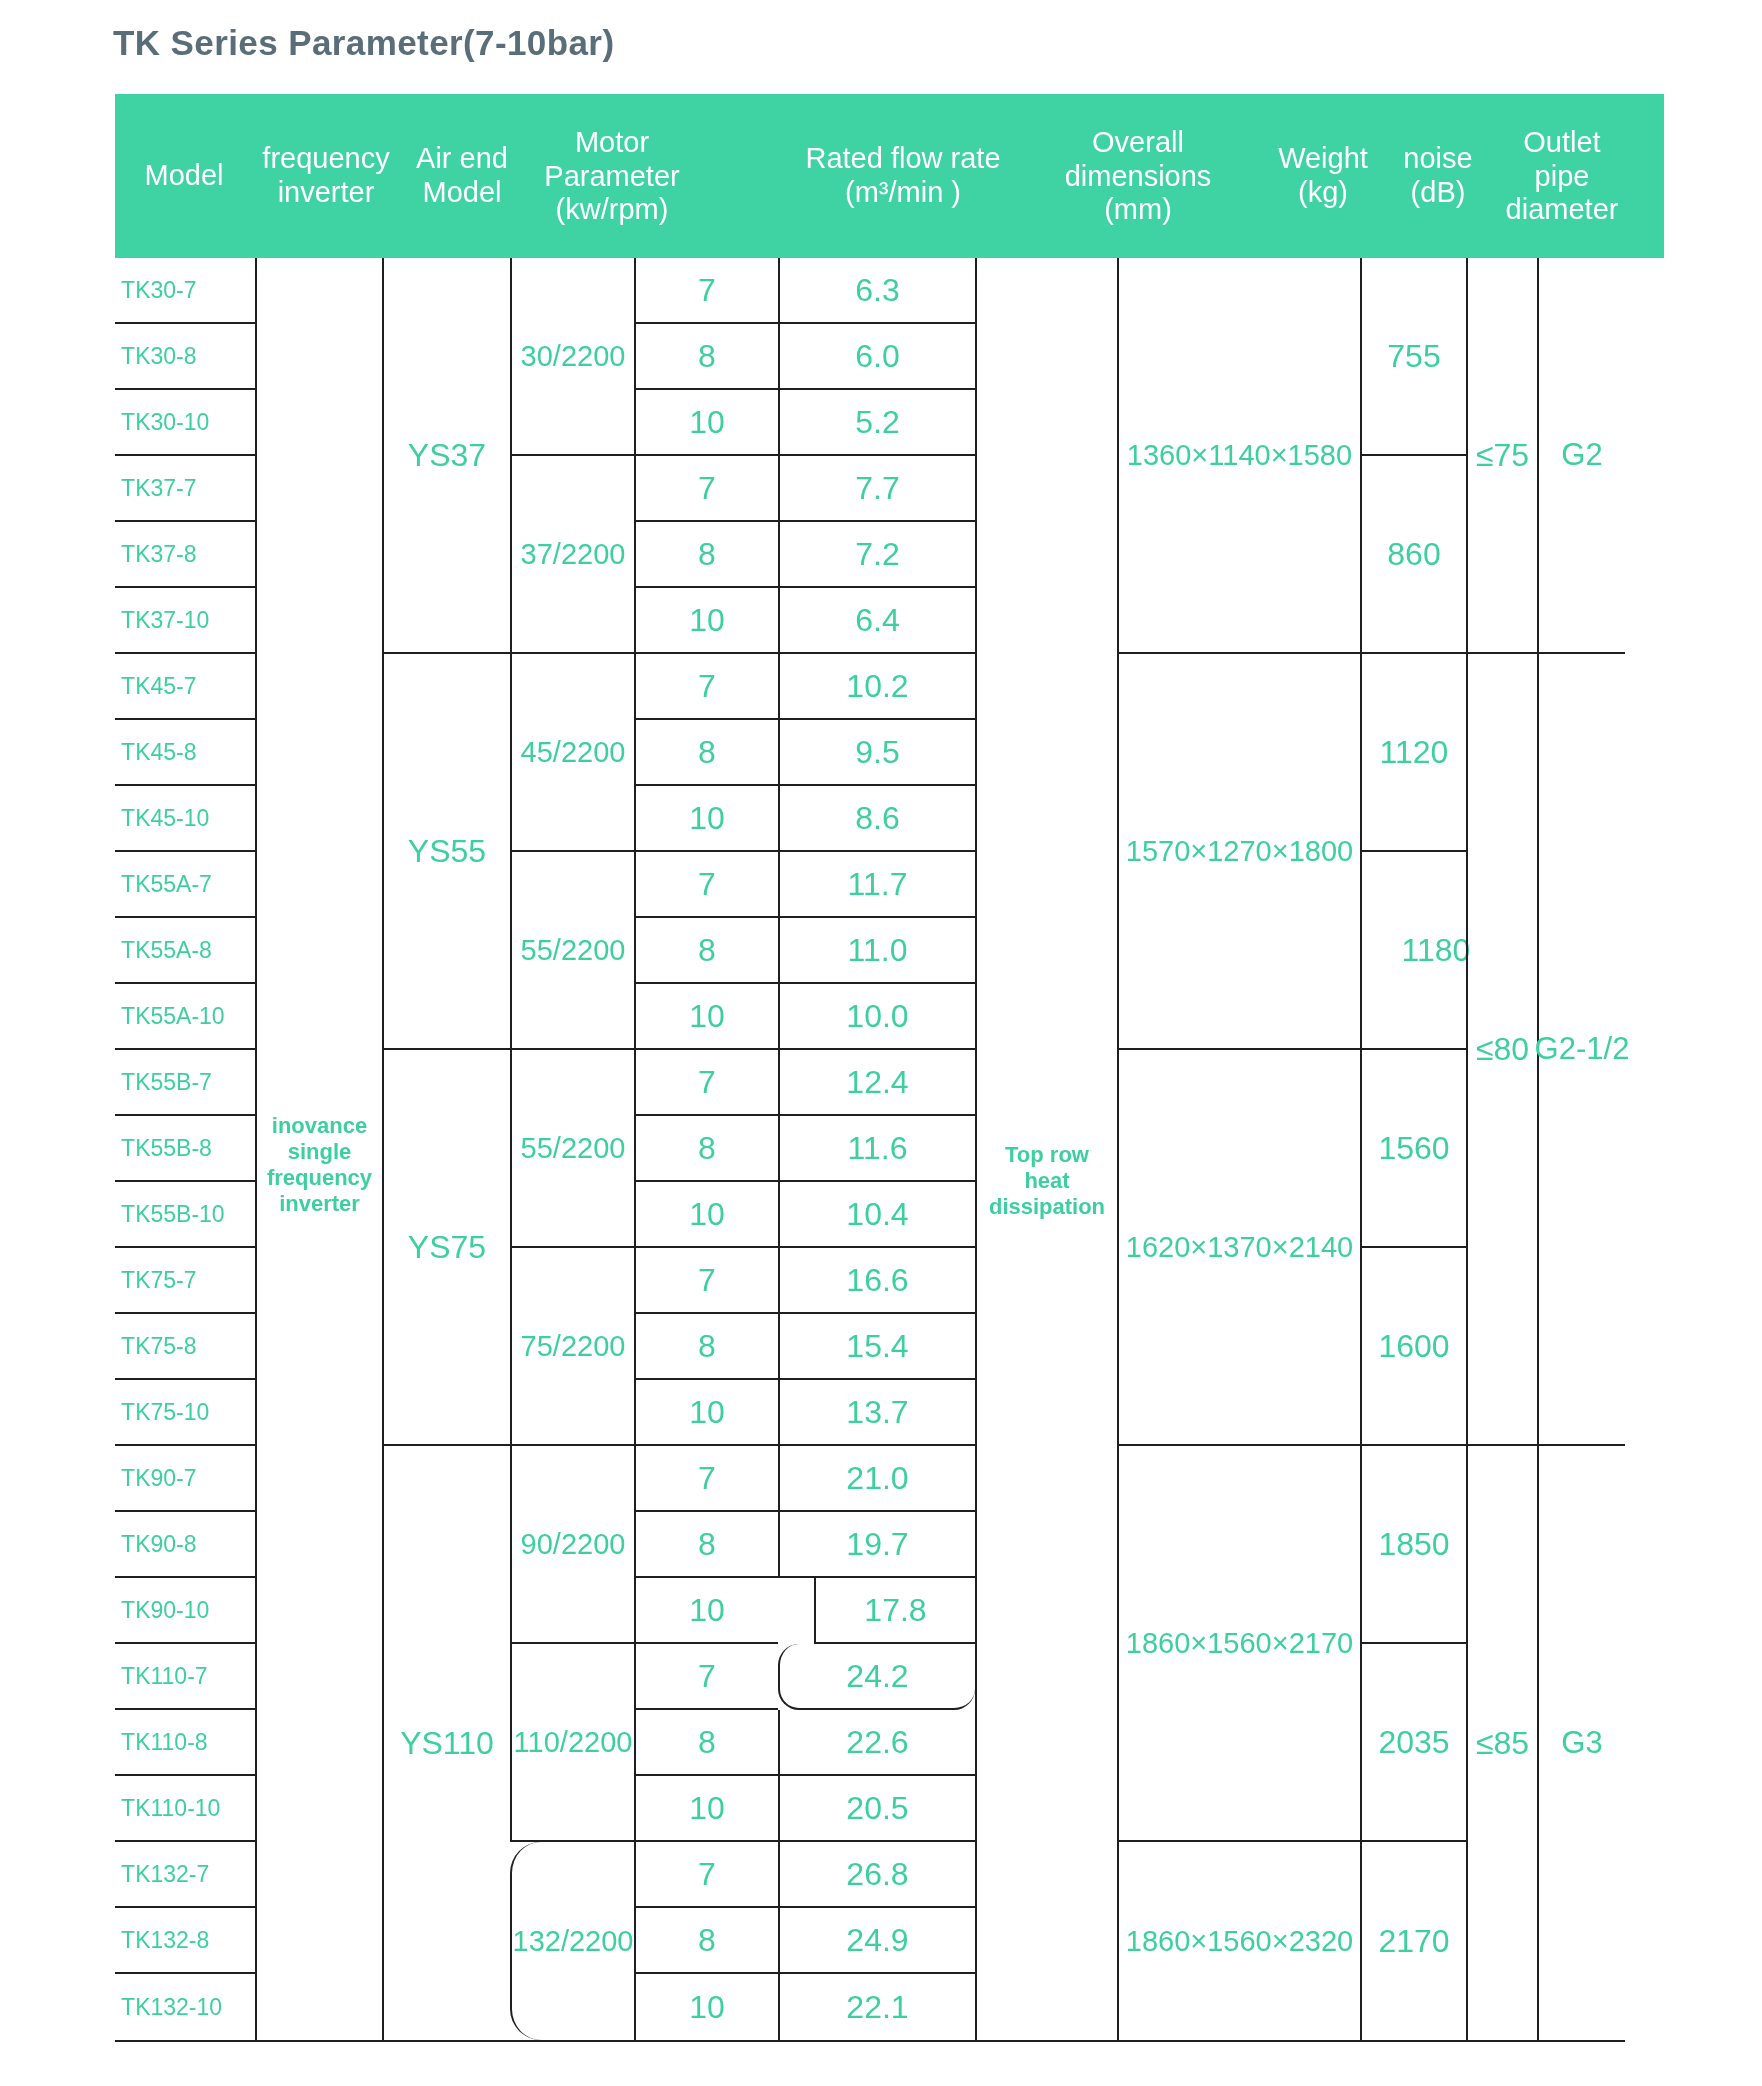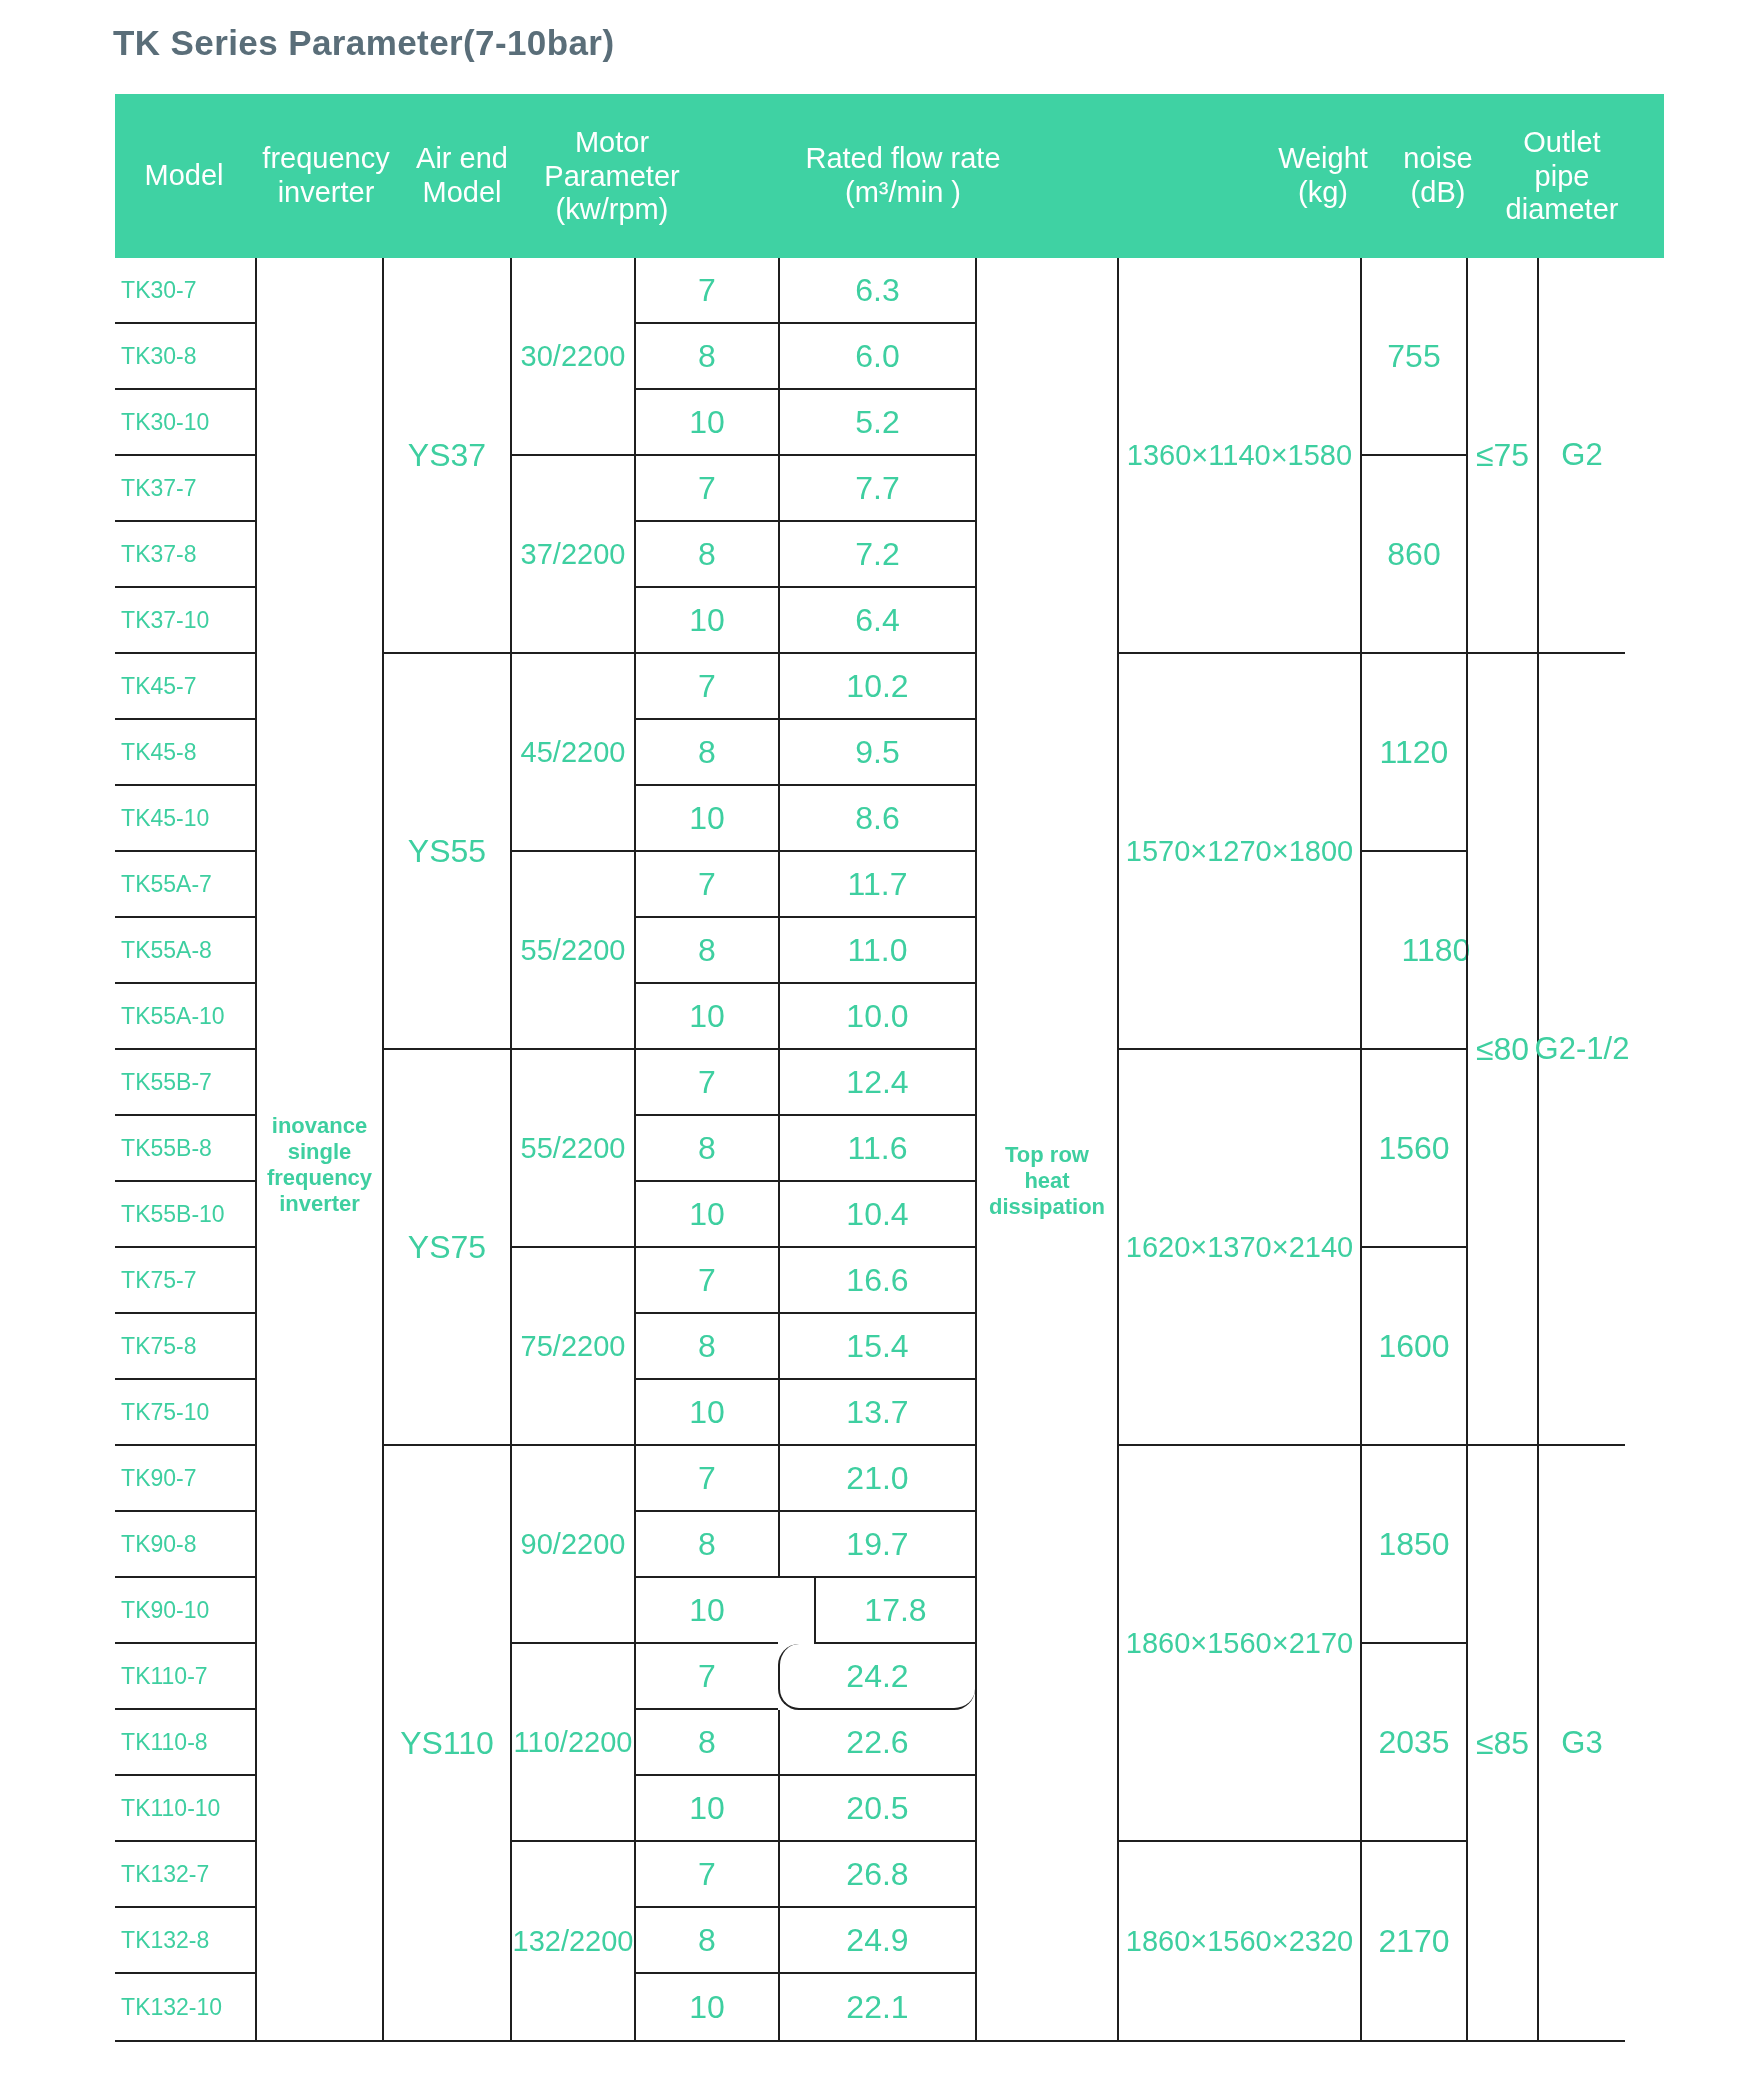--- a/index.html
+++ b/index.html
@@ -69,20 +69,23 @@
     <div class="h-label h0">Model</div>
     <div class="h-label h1">frequency
 inverter</div>
     <div class="h-label h2">Air end
 Model</div>
     <div class="h-label h3">Motor
 Parameter
 (kw/rpm)</div>
     <div class="h-label h5">Rated flow rate
 (m³/min )</div>
+    <div class="h-label h6">Overall
+dimensions
+(mm)</div>
     <div class="h-label h7">Weight
 (kg)</div>
     <div class="h-label h8">noise
 (dB)</div>
     <div class="h-label h9">Outlet
 pipe
 diameter</div>
   </div>
 
   <div class="grid">
@@ -202,21 +205,21 @@
       </div>
       <div class="cell c-motor bl bb" style="grid-area: 16 / 4 / span 3;">
         <div class="txt">75/2200</div>
       </div>
       <div class="cell c-motor bl bb" style="grid-area: 19 / 4 / span 3;">
         <div class="txt">90/2200</div>
       </div>
       <div class="cell c-motor bl bb" style="grid-area: 22 / 4 / span 3;">
         <div class="txt">110/2200</div>
       </div>
-      <div class="cell c-motor bl" style="grid-area: 25 / 4 / span 3;">
+      <div class="cell c-motor bl" style="grid-area: 25 / 4 / span 3; border-radius: 31px;">
         <div class="txt">132/2200</div>
       </div>
       <div class="cell c-press bl bb" style="grid-area: 1 / 5 / span 1;">
         <div class="txt">7</div>
       </div>
       <div class="cell c-press bl bb" style="grid-area: 2 / 5 / span 1;">
         <div class="txt">8</div>
       </div>
       <div class="cell c-press bl bb" style="grid-area: 3 / 5 / span 1;">
         <div class="txt">10</div>

